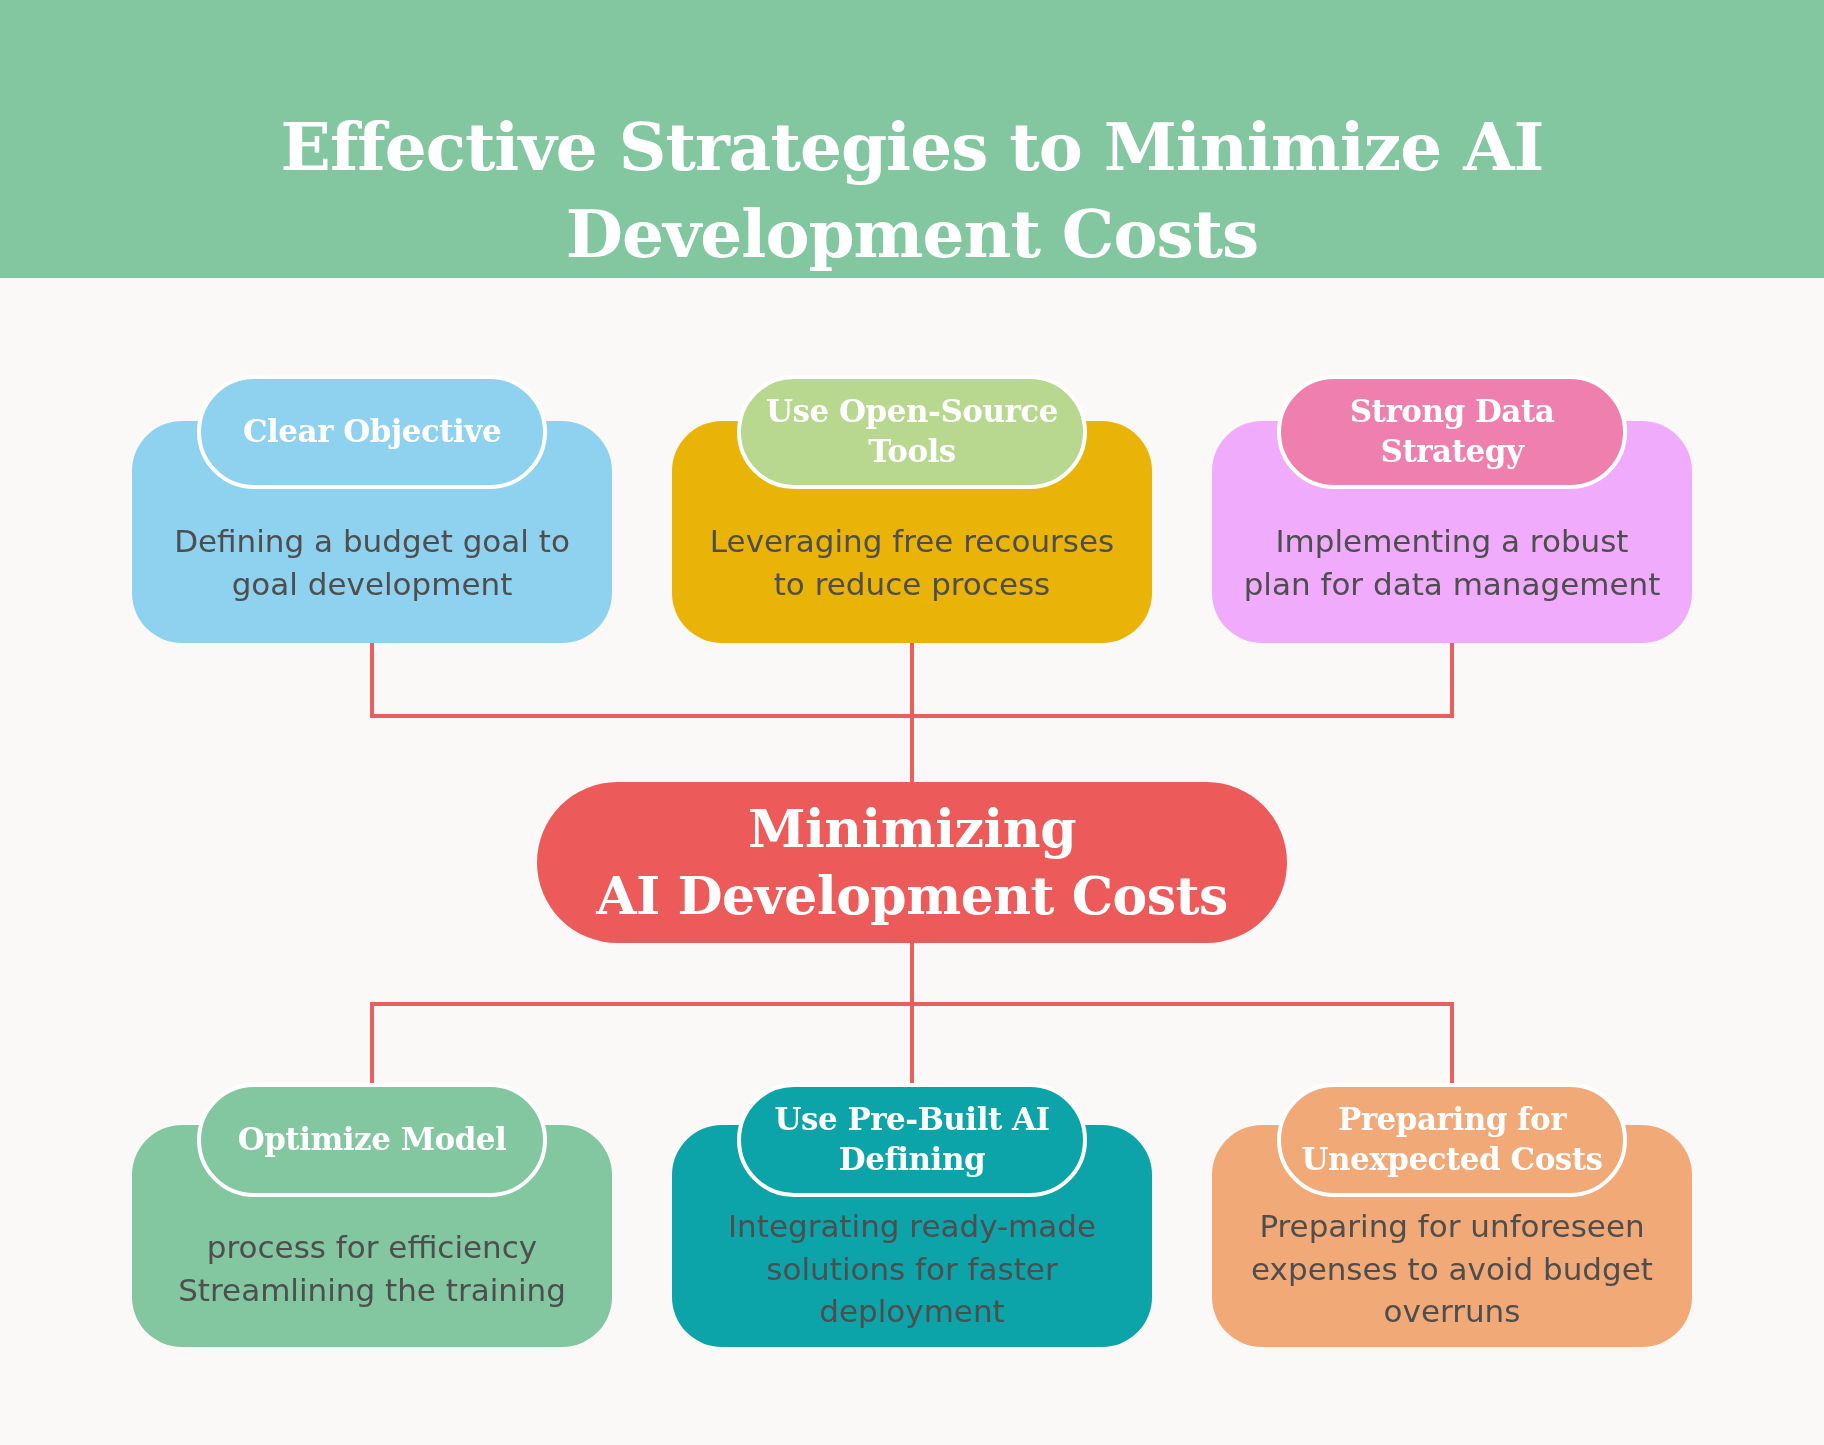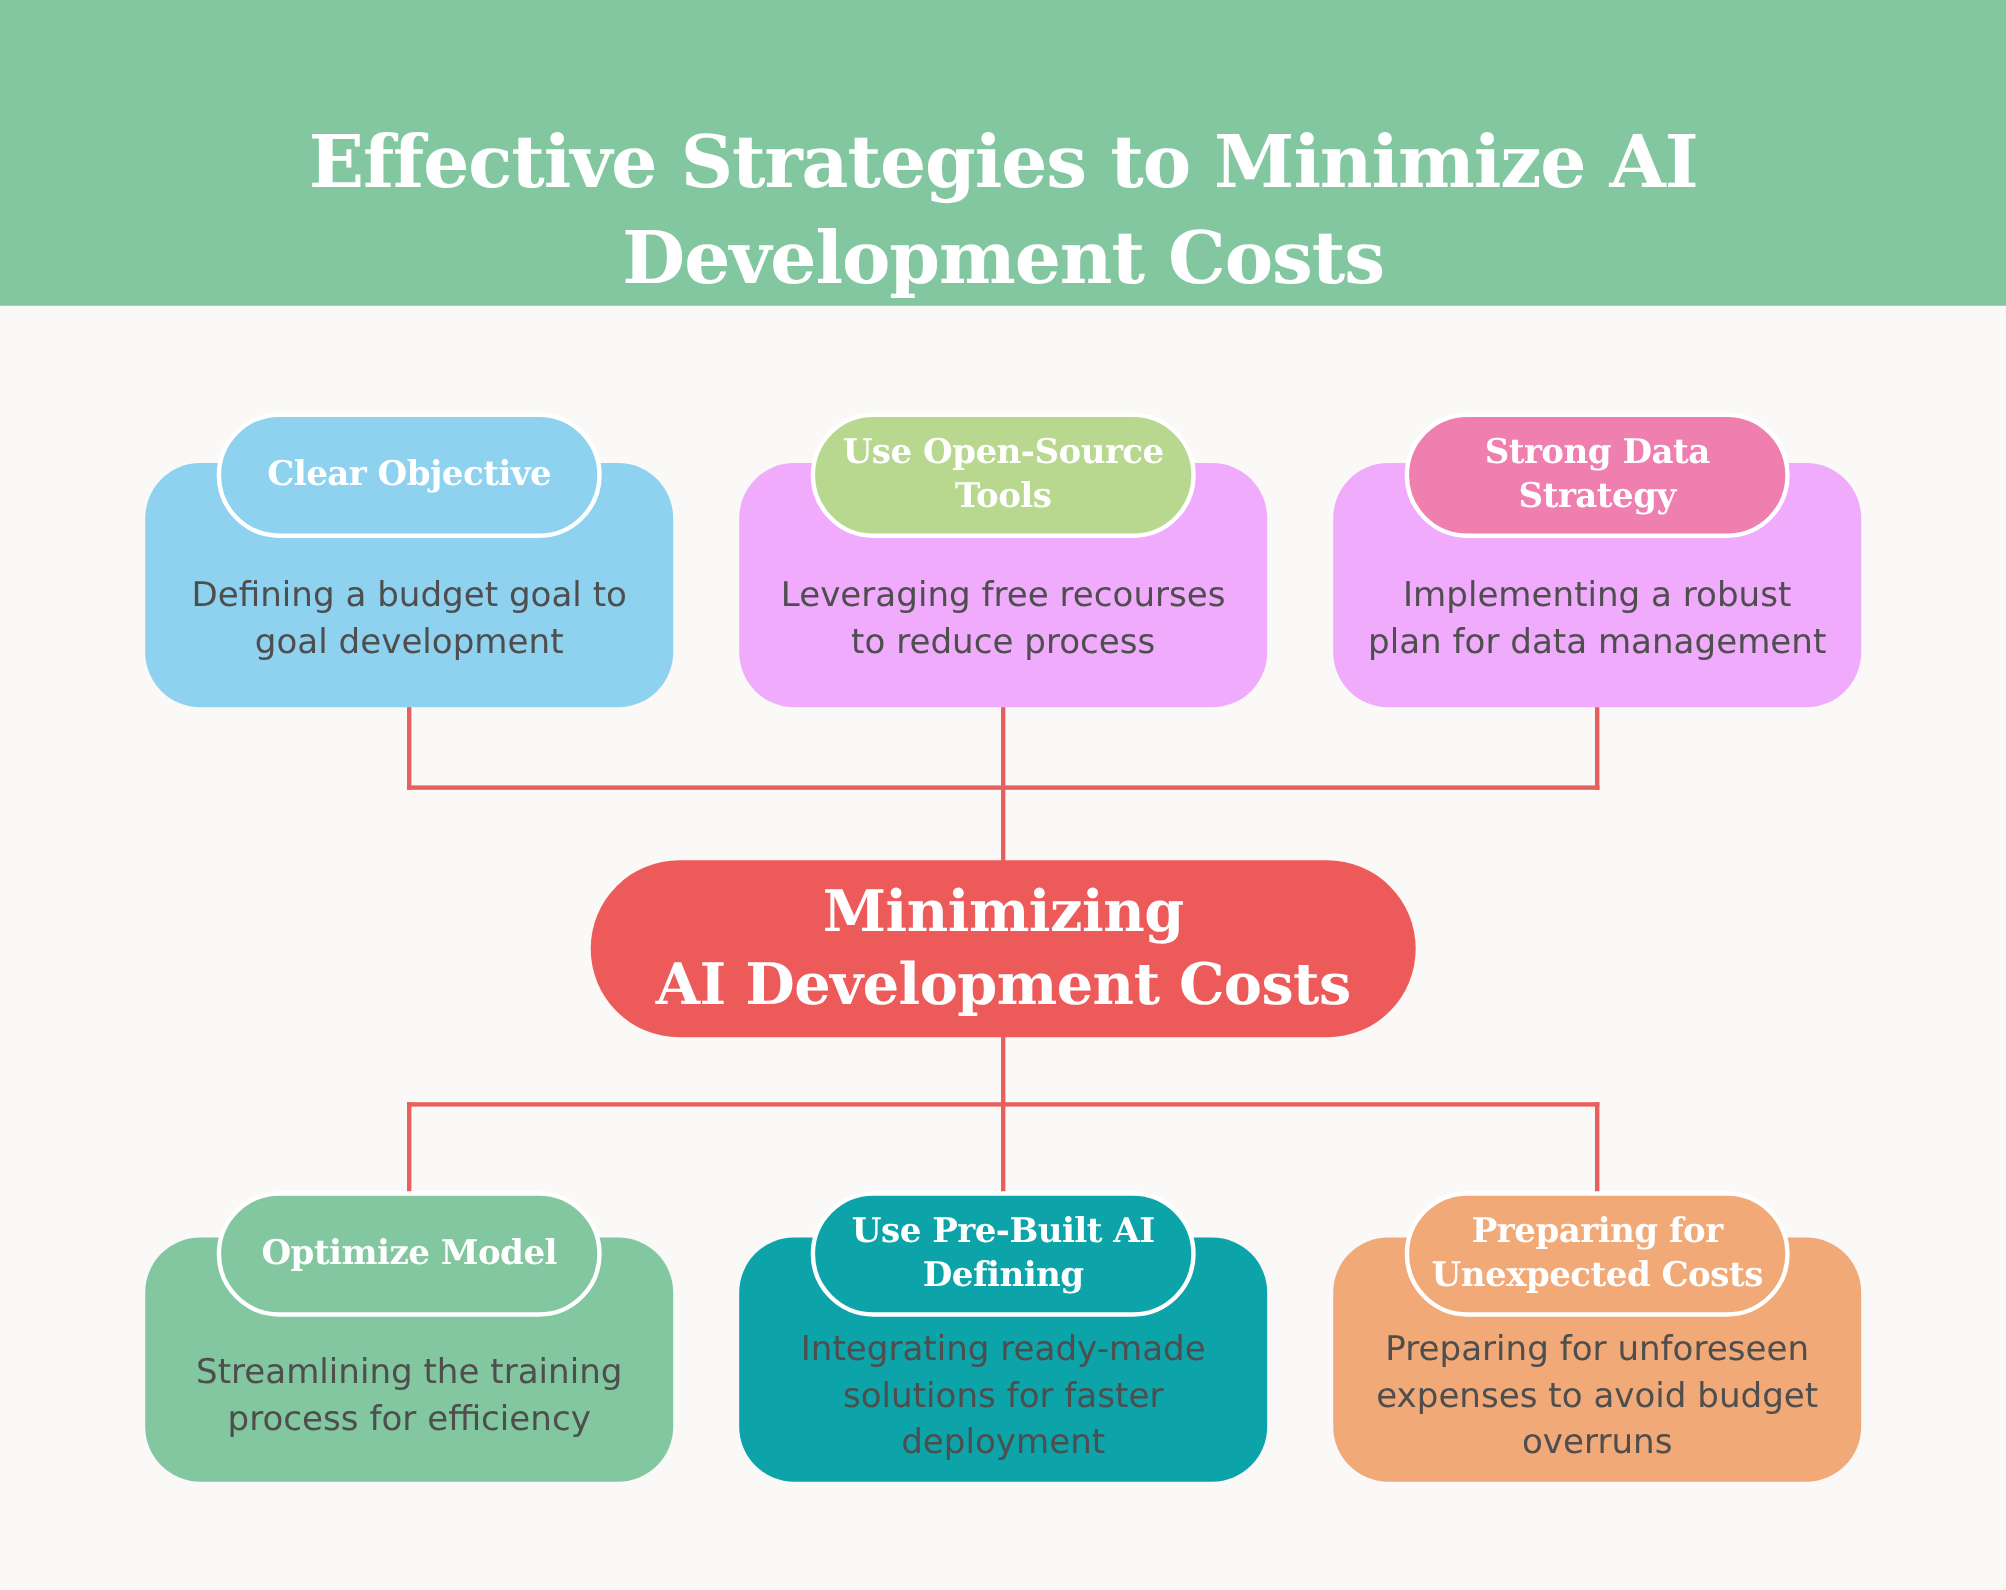--- a/index.html
+++ b/index.html
@@ -101,21 +101,21 @@
       </div>
     </div>
     <div class="box-pill" style="background: rgb(143, 210, 239);">
       <div class="pill-title">
         <div>Clear Objective</div>
       </div>
     </div>
   </div>
 
   <div class="col col-top col-mid">
-    <div class="box-body" style="background: #f0abfc;">
+    <div class="box-body" style="background: #eab308;">
       <div class="box-desc">
         <div>Leveraging free recourses</div>
         <div>to reduce process</div>
       </div>
     </div>
     <div class="box-pill" style="background: rgb(183, 216, 142);">
       <div class="pill-title">
         <div>Use Open-Source</div>
         <div>Tools</div>
       </div>
@@ -139,22 +139,22 @@
   <div class="center-node" style="background: rgb(237, 90, 90);">
     <div class="center-title">
       <div>Minimizing</div>
       <div>AI Development Costs</div>
     </div>
   </div>
 
   <div class="col col-bottom col-left">
     <div class="box-body" style="background: rgb(130, 199, 160);">
       <div class="box-desc">
+        <div>process for efficiency</div>
         <div>Streamlining the training</div>
-        <div>process for efficiency</div>
       </div>
     </div>
     <div class="box-pill" style="background: rgb(130, 199, 160);">
       <div class="pill-title">
         <div>Optimize Model</div>
       </div>
     </div>
   </div>
 
   <div class="col col-bottom col-mid">

